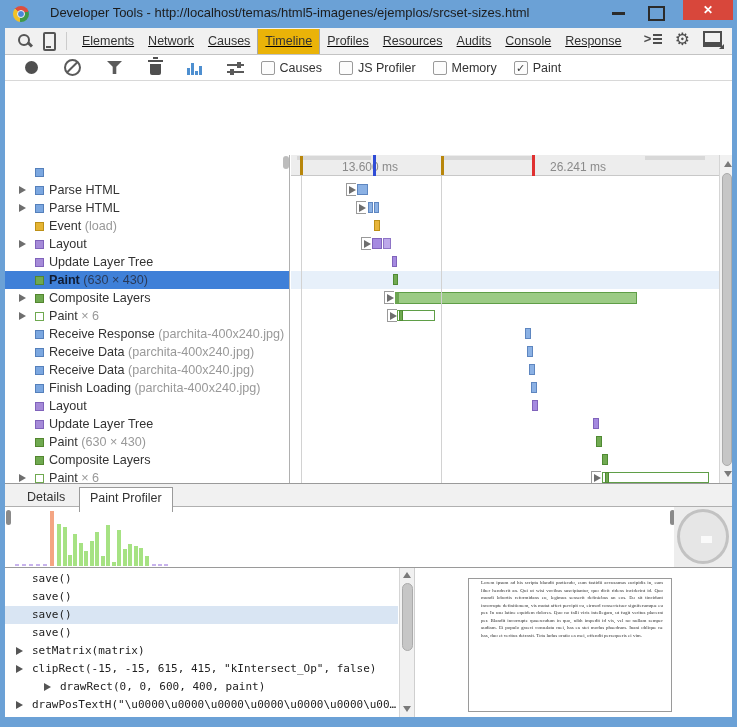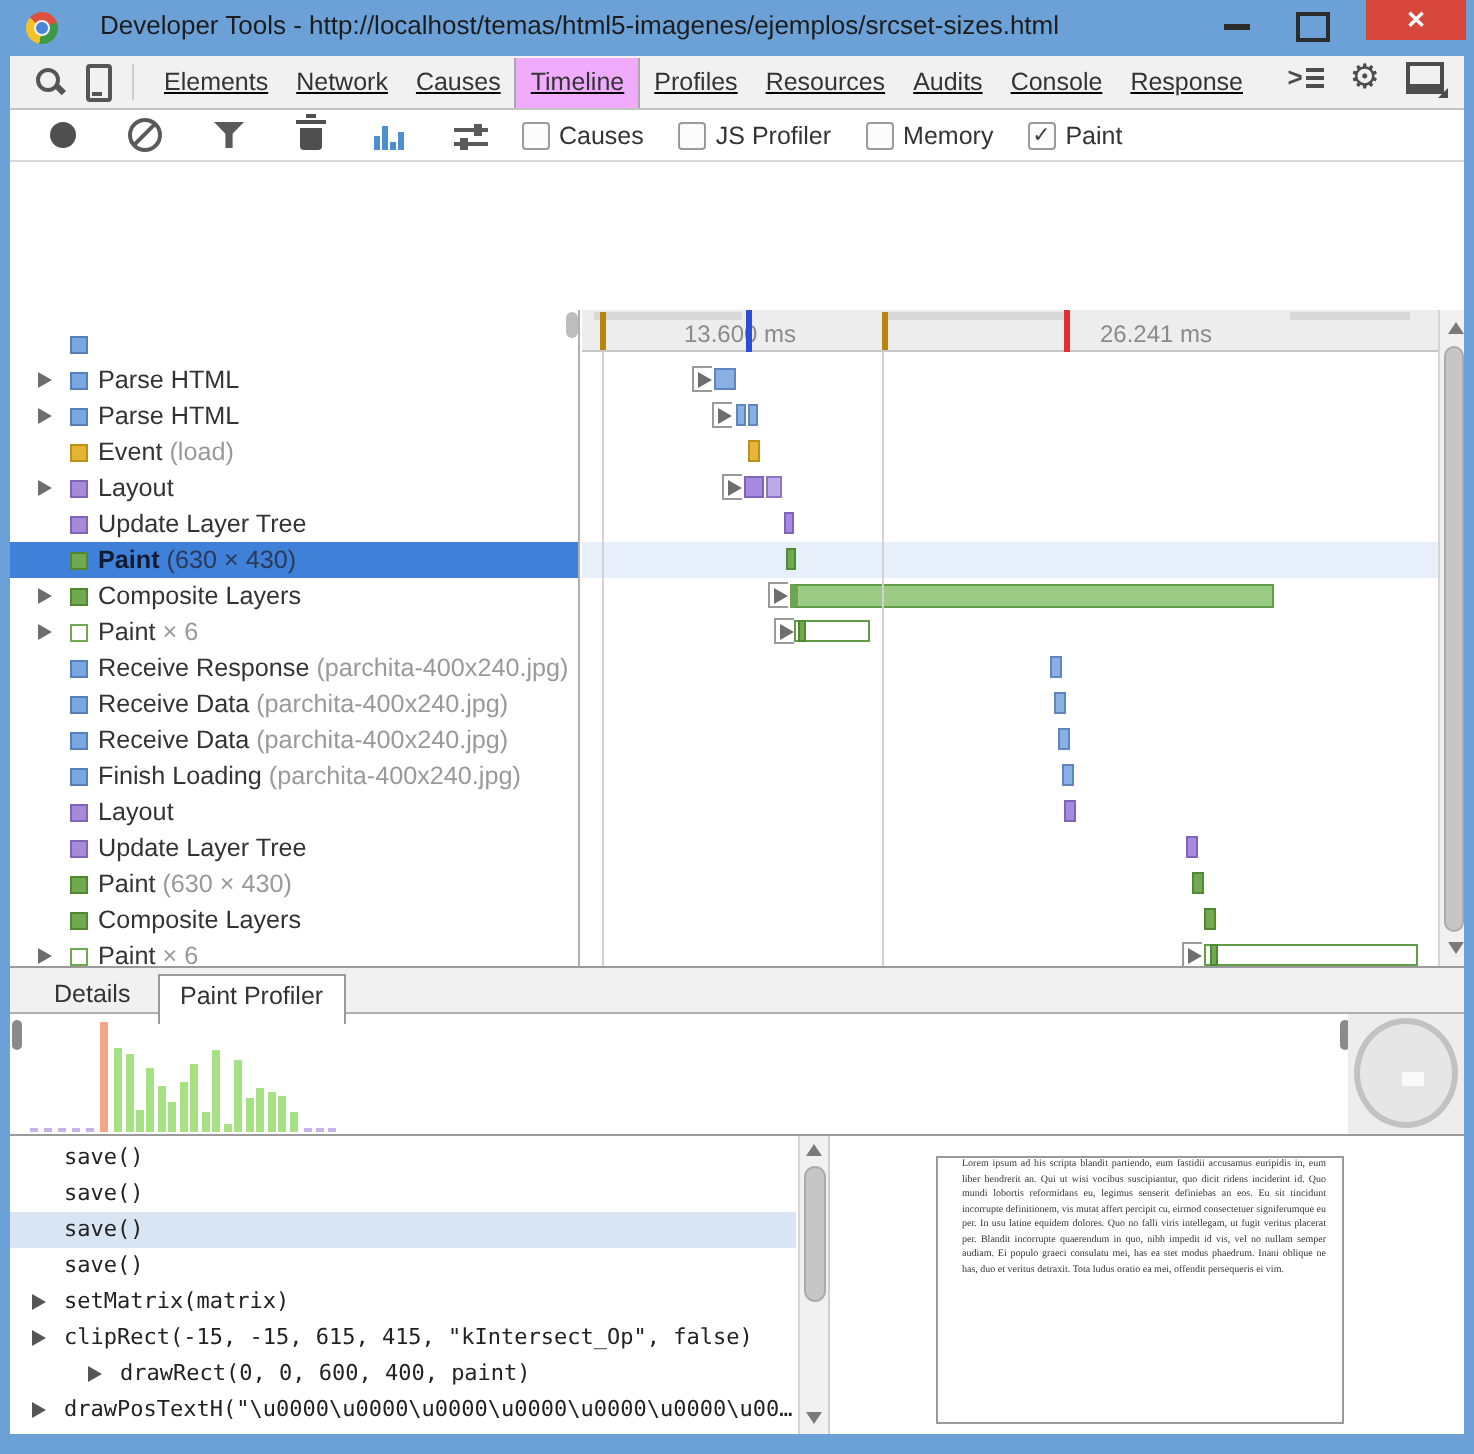--- a/index.html
+++ b/index.html
@@ -21,21 +21,21 @@
   
   #tabbar{position:absolute;left:0;top:0;width:727px;height:27px;background:#f1f1f1;
     border-bottom:1px solid #c3c3c3;box-sizing:border-box;display:flex;align-items:center;text-decoration:underline;}
   .mag{position:relative;width:16px;height:16px;margin-left:12px;}
   .mag .lens{position:absolute;left:1px;top:1px;width:8px;height:8px;border:2px solid #555;border-radius:50%;}
   .mag .stick{position:absolute;left:10px;top:10px;width:6px;height:2.5px;background:#555;transform:rotate(45deg);}
   .device{width:9px;height:15px;border:2px solid #555;border-radius:2px;margin-left:10px;position:relative;}
   .device:after{content:"";position:absolute;left:1px;bottom:1px;width:5px;height:2px;background:#555;}
   .vsep{width:1px;height:18px;background:#ccc;margin:0 8px 0 10px;}
   .ptab{font-size:12.5px;color:#333;padding:5px 7px 6px 7px;cursor:default;}
-  .ptab.sel{background:#f0abfc;border-left:1px solid #a8a8a8;border-right:1px solid #a8a8a8;}
+  .ptab.sel{background:#eab308;border-left:1px solid #a8a8a8;border-right:1px solid #a8a8a8;}
   #tabbar-right{position:absolute;right:10px;top:3px;display:flex;gap:13px;align-items:center;}
   .drawer-ico{position:relative;width:18px;height:16px;}
   .drawer-ico .gt{position:absolute;left:0;top:0px;font-size:13px;font-weight:bold;color:#4d4d4d;}
   .drawer-ico .l{position:absolute;left:9px;width:9px;height:2px;background:#4d4d4d;}
   .gear-ico{font-family:"DejaVu Sans",sans-serif;font-size:17px;color:#4d4d4d;line-height:16px;}
   .dock-ico{position:relative;width:15px;height:12px;border:2px solid #4d4d4d;}
   .dock-ico .bar{position:absolute;left:0;bottom:0;width:100%;height:3px;background:#4d4d4d;}
   .dock-ico .cor{position:absolute;right:-4px;bottom:-4px;width:0;height:0;
     border-left:5px solid transparent;border-bottom:5px solid #4d4d4d;}
   

